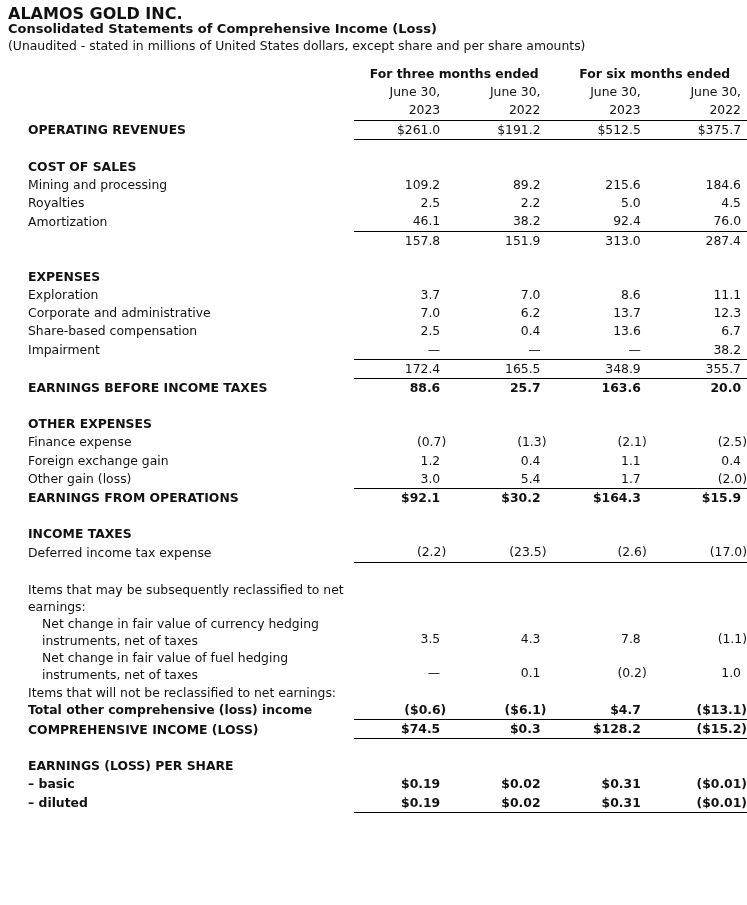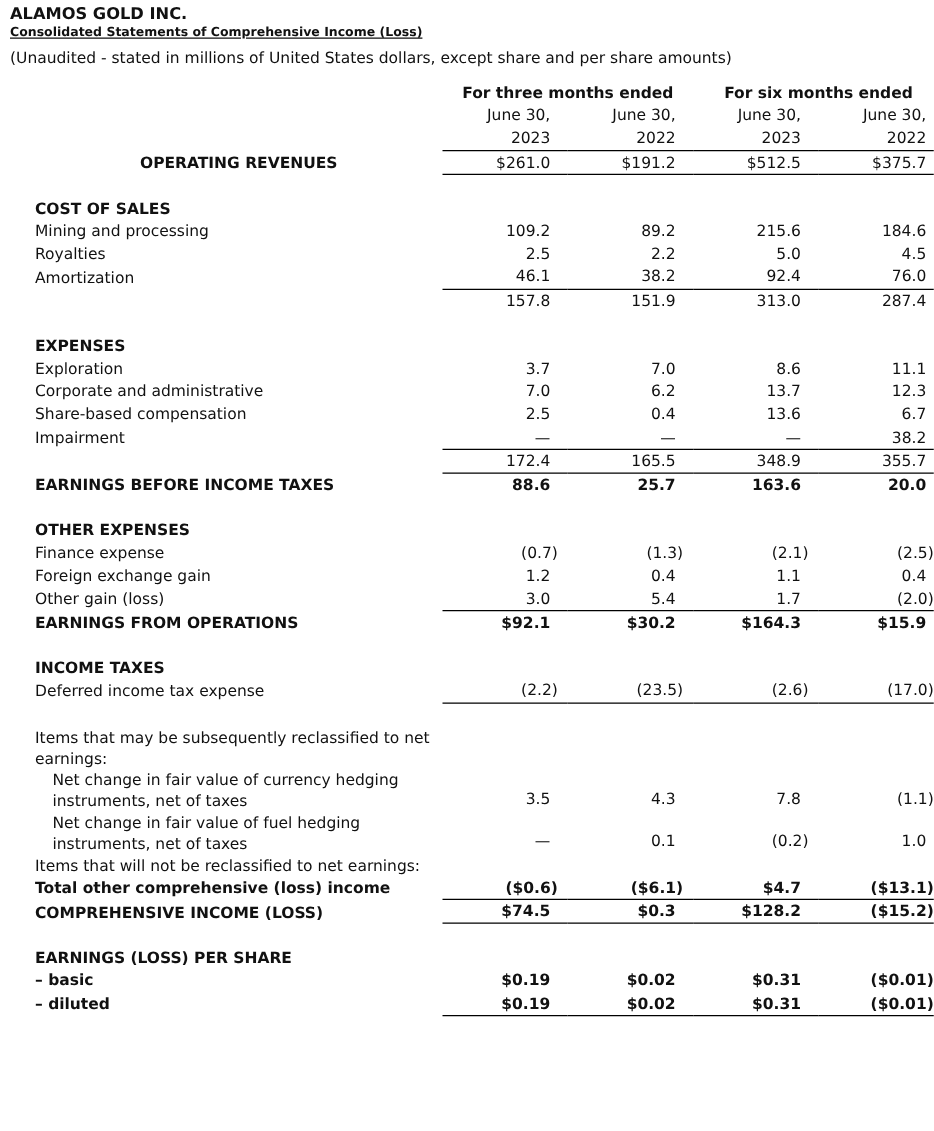--- a/index.html
+++ b/index.html
@@ -3,22 +3,22 @@
 <meta charset="utf-8">
 <style>
   html, body { margin: 0; padding: 0; background: #ffffff; }
   body {
     width: 747px; height: 905px; overflow: hidden;
     font-family: "DejaVu Sans", sans-serif;
     font-size: 12.4px; color: #111111;
     position: relative;
   }
   .hdr { position: absolute; left: 8px; }
-  .company { top: 4px; font-weight: bold; font-size: 13px; }
-  .title { top: 21px; font-weight: bold; font-size: 10px; text-decoration: underline; }
+  .company { top: 4px; font-weight: bold; font-size: 16px; }
+  .title { top: 21px; font-weight: bold; font-size: 13px; }
   .subtitle { top: 38px; font-size: 12.4px; }
 
   table {
     position: absolute; left: 8px; top: 65px;
     border-collapse: collapse; table-layout: fixed;
     width: 727px;
     margin-left: 20px;
   }
   col.c-label { width: 326px; }
   col.c-num { width: 100.25px; }
@@ -27,21 +27,21 @@
     white-space: nowrap; vertical-align: bottom;
   }
   td.num { text-align: right; padding-right: 14px; }
   td.num.paren { padding-right: 8px; }
   td.label.wrap { white-space: normal; line-height: 17px; }
   td.indent { padding-left: 14px; }
   .bold { font-weight: bold; }
   .hdr-group { text-align: center; font-weight: bold; }
   .hdr-col { text-align: right; font-weight: normal; padding-right: 14px; }
   .b-top td.num, .b-top td.hdr-col { border-top: 1.5px solid #000; }
-  tr.b-top td.label { border-top: none; text-align: center; }
+  tr.b-top td.label { border-top: none; }
   .b-bot td.num { border-bottom: 1.5px solid #000; }
   .spacer td { height: 18px; }
 </style>
 </head>
 <body>
 
 <div class="hdr company">ALAMOS GOLD INC.</div>
 <div class="hdr title">Consolidated Statements of Comprehensive Income (Loss)</div>
 <div class="hdr subtitle">(Unaudited - stated in millions of United States dollars, except share and per share amounts)</div>
 

